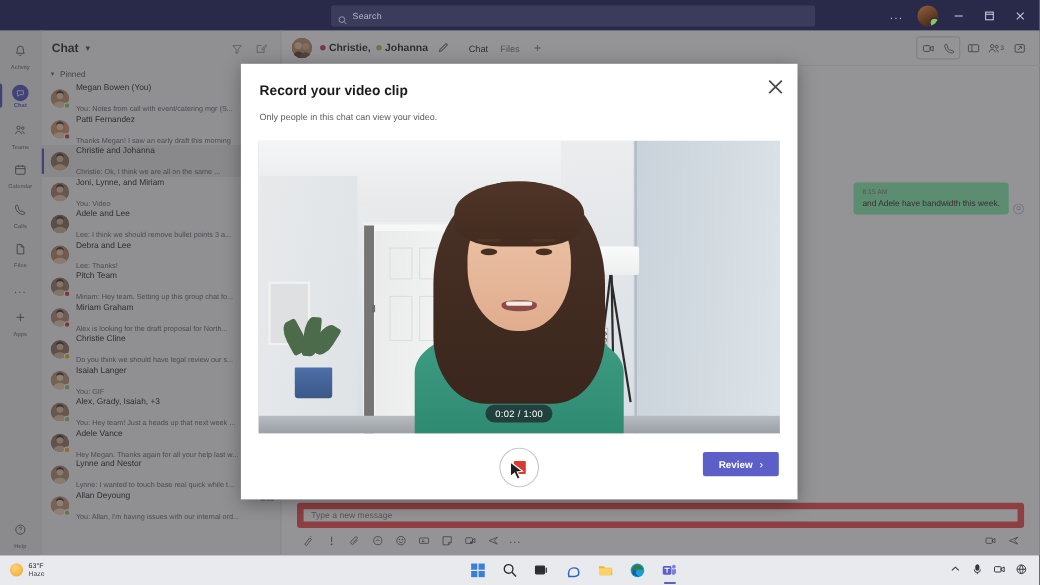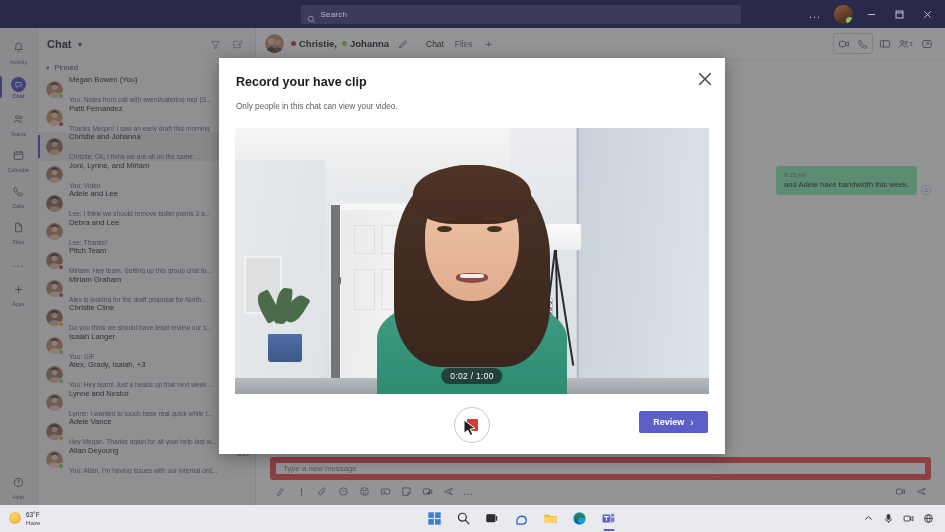--- a/index.html
+++ b/index.html
@@ -621,47 +621,47 @@
             </div>
             <div class="chatmeta">
               <div class="cname">Alex, Grady, Isaiah, +3</div>
               <div class="cprev">You: Hey team! Just a heads up that next week ...</div>
             </div>
             <div class="ctime"></div>
           </div>
           <div class="chatrow">
             <div class="av">
               <svg class="face" viewBox="0 0 20 20">
+                <circle cx="10" cy="10" r="10" fill="#8f7059"></circle>
+                <circle cx="10" cy="7.4" r="3.5" fill="#d8b395"></circle>
+                <path d="M2.2 20c0-4.2 3.4-6.8 7.8-6.8s7.8 2.6 7.8 6.8z" fill="#d8b395"></path>
+                <path d="M5.6 6.4C6 3 8 1.8 10 1.8s4 1.2 4.4 4.6c-1.2-1.6-2.6-2.2-4.4-2.2S6.8 4.8 5.6 6.4z" fill="#3b2a20"></path>
+              </svg>
+              <span class="badge" style="background: rgb(248, 168, 0);"></span>
+            </div>
+            <div class="chatmeta">
+              <div class="cname">Adele Vance</div>
+              <div class="cprev">Hey Megan. Thanks again for all your help last w...</div>
+            </div>
+            <div class="ctime">6/10</div>
+          </div>
+          <div class="chatrow">
+            <div class="av">
+              <svg class="face" viewBox="0 0 20 20">
                 <circle cx="10" cy="10" r="10" fill="#ad856b"></circle>
                 <circle cx="10" cy="7.4" r="3.5" fill="#e7c5a5"></circle>
                 <path d="M2.2 20c0-4.2 3.4-6.8 7.8-6.8s7.8 2.6 7.8 6.8z" fill="#e7c5a5"></path>
                 <path d="M5.6 6.4C6 3 8 1.8 10 1.8s4 1.2 4.4 4.6c-1.2-1.6-2.6-2.2-4.4-2.2S6.8 4.8 5.6 6.4z" fill="#3b2a20"></path>
               </svg>
             </div>
             <div class="chatmeta">
               <div class="cname">Lynne and Nestor</div>
               <div class="cprev">Lynne: I wanted to touch base real quick while t...</div>
             </div>
             <div class="ctime"></div>
-          </div>
-          <div class="chatrow">
-            <div class="av">
-              <svg class="face" viewBox="0 0 20 20">
-                <circle cx="10" cy="10" r="10" fill="#8f7059"></circle>
-                <circle cx="10" cy="7.4" r="3.5" fill="#d8b395"></circle>
-                <path d="M2.2 20c0-4.2 3.4-6.8 7.8-6.8s7.8 2.6 7.8 6.8z" fill="#d8b395"></path>
-                <path d="M5.6 6.4C6 3 8 1.8 10 1.8s4 1.2 4.4 4.6c-1.2-1.6-2.6-2.2-4.4-2.2S6.8 4.8 5.6 6.4z" fill="#3b2a20"></path>
-              </svg>
-              <span class="badge" style="background: rgb(248, 168, 0);"></span>
-            </div>
-            <div class="chatmeta">
-              <div class="cname">Adele Vance</div>
-              <div class="cprev">Hey Megan. Thanks again for all your help last w...</div>
-            </div>
-            <div class="ctime">6/10</div>
           </div>
           <div class="chatrow">
             <div class="av">
               <svg class="face" viewBox="0 0 20 20">
                 <circle cx="10" cy="10" r="10" fill="#c09070"></circle>
                 <circle cx="10" cy="7.4" r="3.5" fill="#f2d2b2"></circle>
                 <path d="M2.2 20c0-4.2 3.4-6.8 7.8-6.8s7.8 2.6 7.8 6.8z" fill="#f2d2b2"></path>
                 <path d="M5.6 6.4C6 3 8 1.8 10 1.8s4 1.2 4.4 4.6c-1.2-1.6-2.6-2.2-4.4-2.2S6.8 4.8 5.6 6.4z" fill="#3b2a20"></path>
               </svg>
               <span class="badge" style="background: rgb(146, 195, 83);"></span>
@@ -835,21 +835,21 @@
                 <path d="M2.4 8l11-4.6-4.2 4.6 4.2 4.6z"></path>
               </svg>
           </span>
         </div>
       </div>
     </div>
 
     <div class="scrim"></div>
 
     <div class="modal">
-      <div class="m-title">Record your have clip</div>
+      <div class="m-title">Record your video clip</div>
       <div class="m-close">
         <svg viewBox="0 0 14 14" stroke="#49494f" stroke-width="1.1">
             <path d="M3 3l8 8M11 3l-8 8"></path>
           </svg>
       </div>
       <div class="m-sub">Only people in this chat can view your video.</div>
 
       <div class="video">
         <div class="v-wall"></div>
         <div class="v-rightwall"></div>

